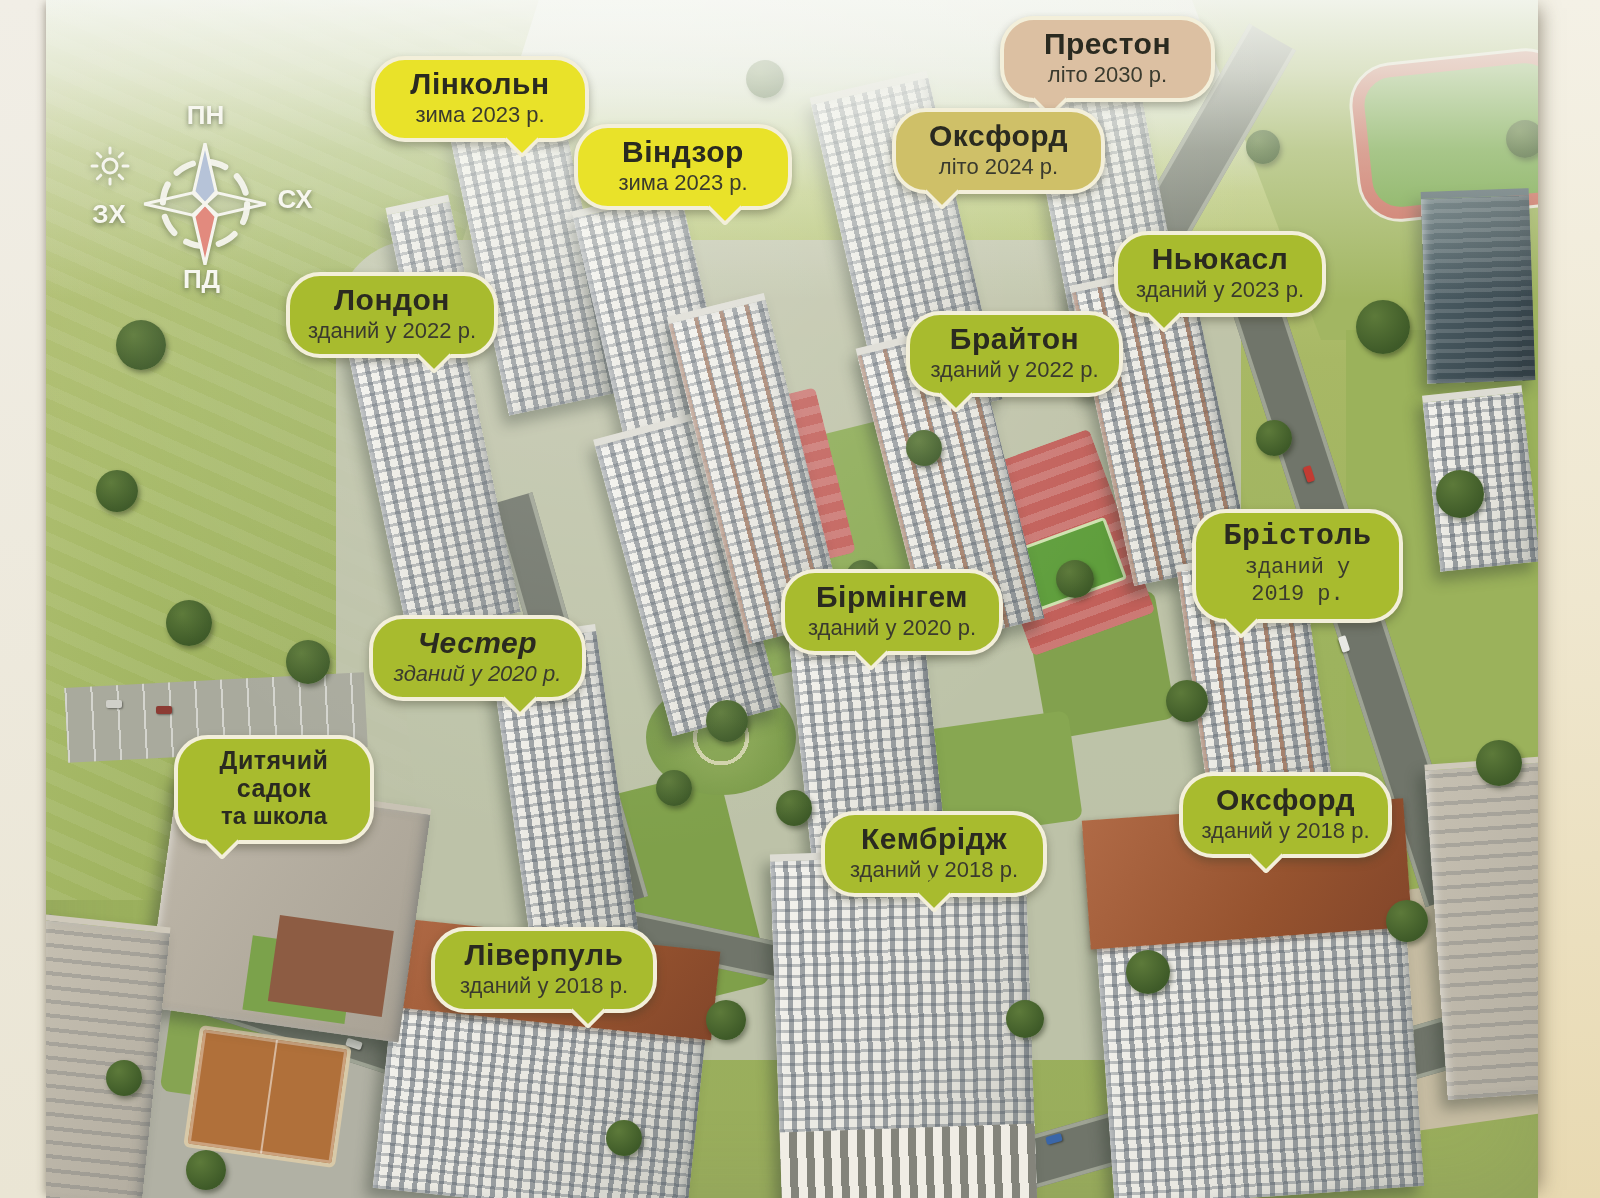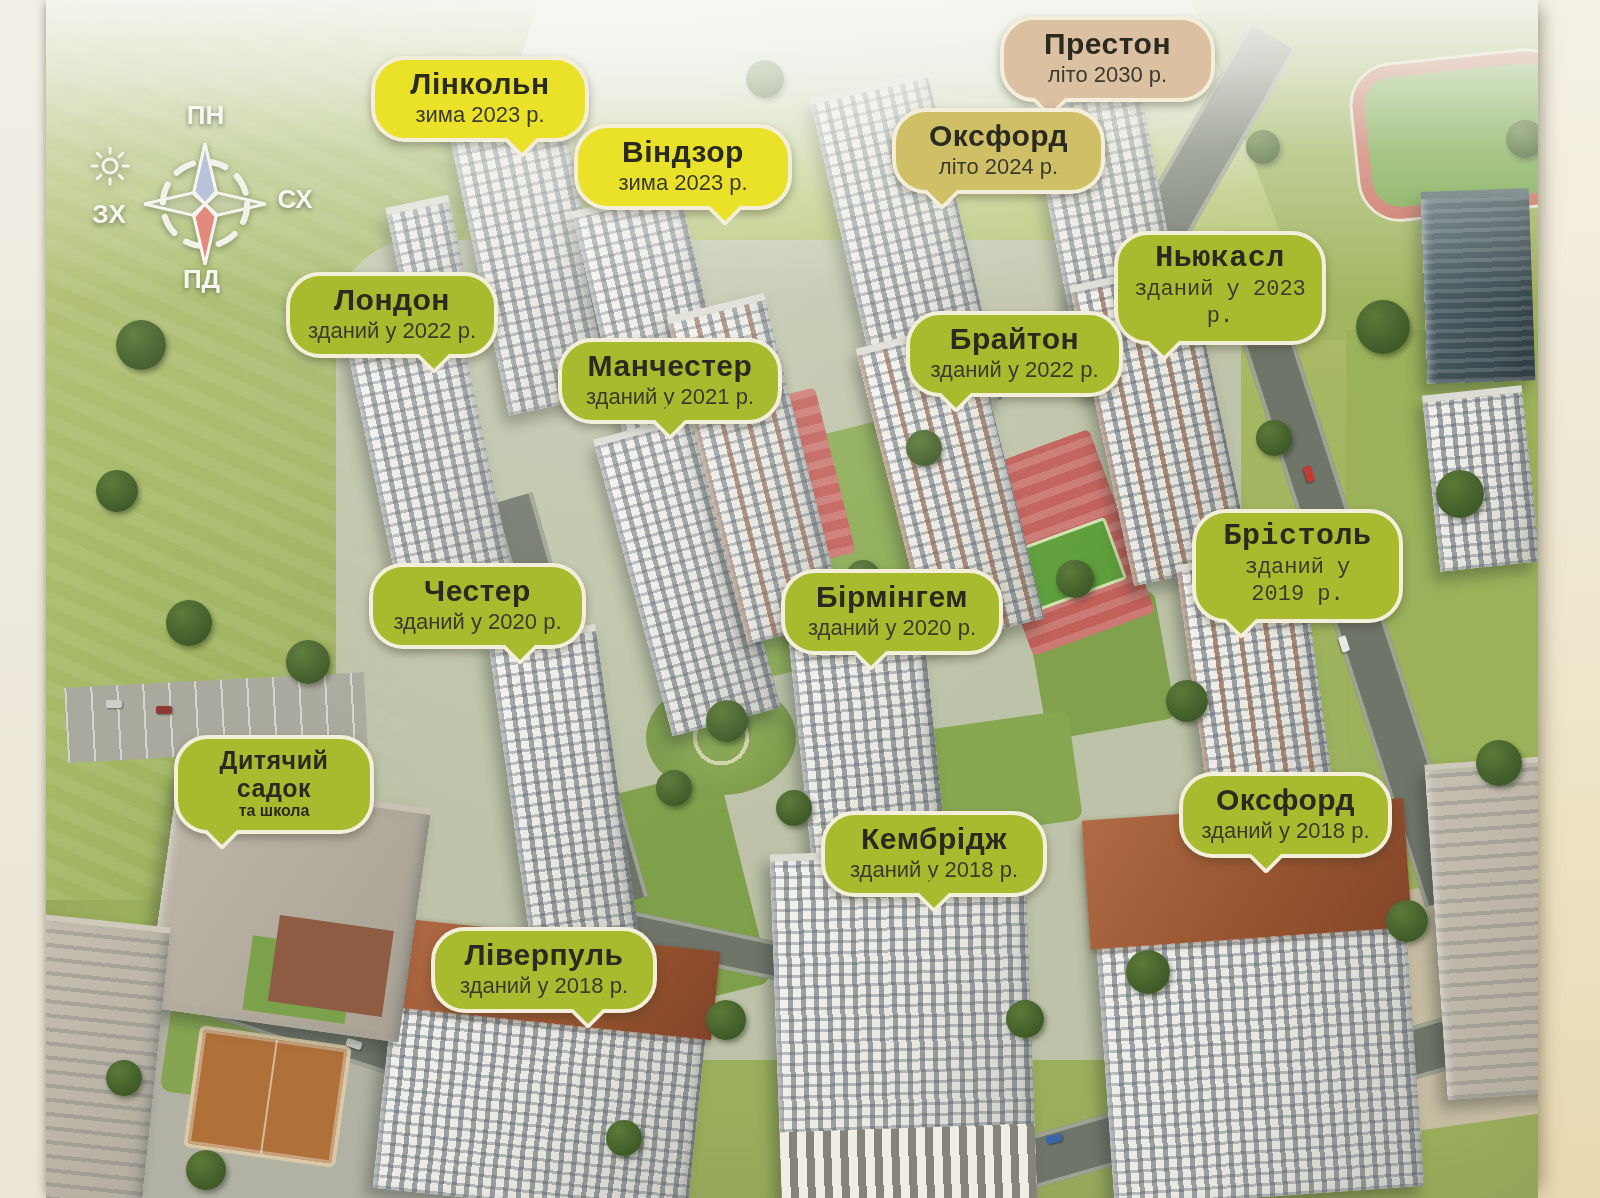--- a/index.html
+++ b/index.html
@@ -107,21 +107,21 @@
   .bubble::after{content:"";position:absolute;bottom:-15px;width:22px;height:22px;background:inherit;
     border-right:4px solid var(--bubble_border,#f3efda);border-bottom:4px solid var(--bubble_border,#f3efda);
     transform:rotate(45deg);border-bottom-right-radius:4px;}
   .tail-left::after{left:16%;}
   .tail-midleft::after{left:34%;}
   .tail-center::after{left:calc(50% - 13px);}
   .tail-right::after{left:64%;}
   .bt{position:static;font-size:30px;font-weight:bold;line-height:1.12;letter-spacing:.5px;}
   .bs{position:static;font-size:22px;line-height:1.25;color:#3a3a2e;}
   .bubble.small .bt{font-size:25px;}
-  .b2{position:static;font-size:16px;font-weight:bold;line-height:1.15;}
+  .b2{position:static;font-size:24px;font-weight:bold;line-height:1.15;}
 </style>
 </head>
 <body>
 
 <div class="paper-left"></div>
 <div class="paper-right"></div>
 
 <div class="print">
 
   <div class="field field-left"></div>
@@ -249,41 +249,37 @@
     <div class="bs">зима 2023 р.</div>
   </div>
   <div class="bubble tail-left" style="left: 954px; top: 16px; width: 215px; background: rgb(220, 192, 162);">
     <div class="bt">Престон</div>
     <div class="bs">літо 2030 р.</div>
   </div>
   <div class="bubble tail-left" style="left: 846px; top: 108px; width: 213px; background: rgb(207, 192, 104);">
     <div class="bt">Оксфорд</div>
     <div class="bs">літо 2024 р.</div>
   </div>
-  <div class="bubble tail-left" style="left: 1068px; top: 231px; width: 212px; background: rgb(168, 187, 46); font-family: Liberation Mono, monospace;">
+  <div class="bubble tail-left" style="left: 1068px; top: 231px; width: 212px; background: rgb(168, 187, 46);">
     <div class="bt">Ньюкасл</div>
     <div class="bs">зданий у 2023 р.</div>
   </div>
   <div class="bubble tail-right" style="left: 240px; top: 272px; width: 212px; background: rgb(168, 187, 46);">
     <div class="bt">Лондон</div>
     <div class="bs">зданий у 2022 р.</div>
   </div>
-  <div class="bubble tail-center" style="left: 512px; top: 338px; width: 224px; background: rgb(168, 187, 46);">
-    <div class="bt">Манчестер</div>
-    <div class="bs">зданий у 2021 р.</div>
-  </div>
   <div class="bubble tail-left" style="left: 860px; top: 311px; width: 217px; background: rgb(168, 187, 46);">
     <div class="bt">Брайтон</div>
     <div class="bs">зданий у 2022 р.</div>
   </div>
   <div class="bubble tail-left" style="left: 1146px; top: 509px; width: 211px; background: rgb(168, 187, 46); font-family: Liberation Mono, monospace;">
     <div class="bt">Брістоль</div>
     <div class="bs">зданий у 2019 р.</div>
   </div>
-  <div class="bubble tail-right" style="left: 323px; top: 563px; width: 217px; background: rgb(168, 187, 46);">
+  <div class="bubble tail-right" style="left: 323px; top: 615px; width: 217px; background: rgb(168, 187, 46); font-style: italic;">
     <div class="bt">Честер</div>
     <div class="bs">зданий у 2020 р.</div>
   </div>
   <div class="bubble tail-midleft" style="left: 735px; top: 569px; width: 222px; background: rgb(168, 187, 46);">
     <div class="bt">Бірмінгем</div>
     <div class="bs">зданий у 2020 р.</div>
   </div>
   <div class="bubble small tail-left" style="left: 128px; top: 735px; width: 200px; background: rgb(168, 187, 46);">
     <div class="bt">Дитячий садок</div>
     <div class="b2">та школа</div>

